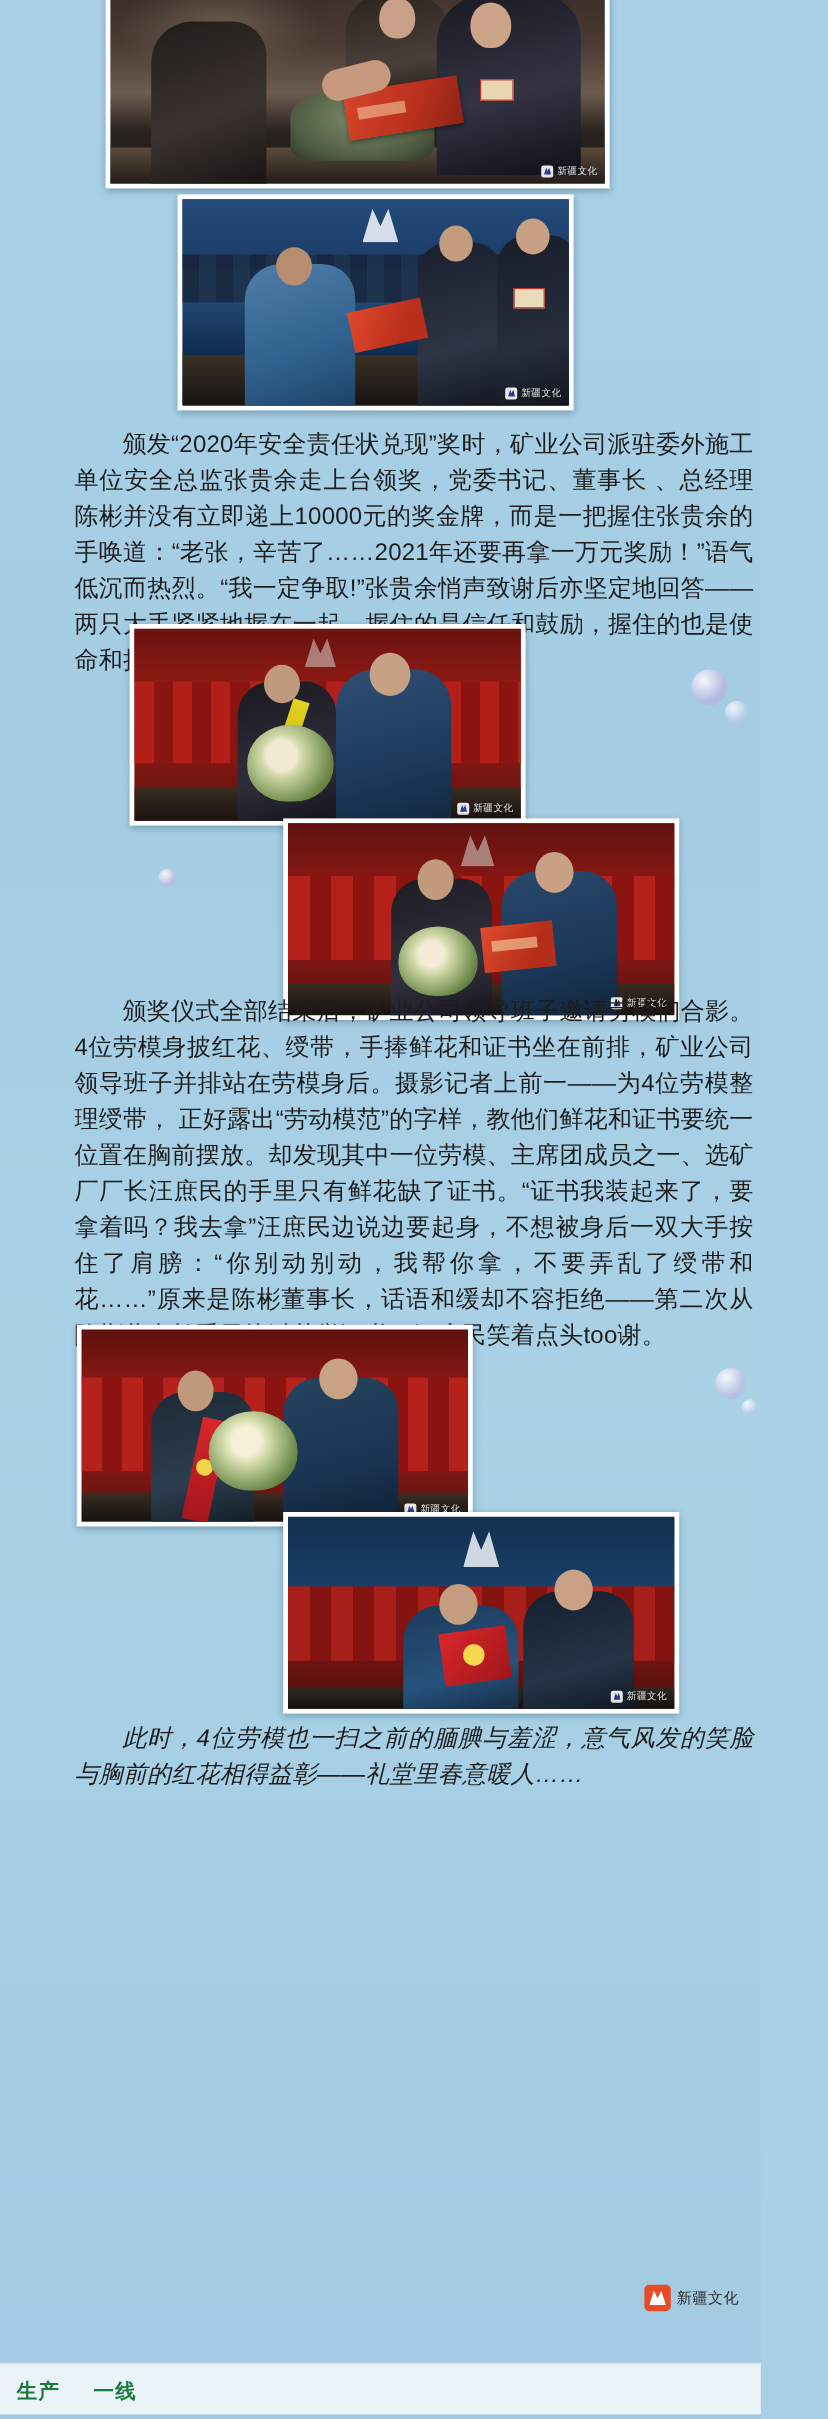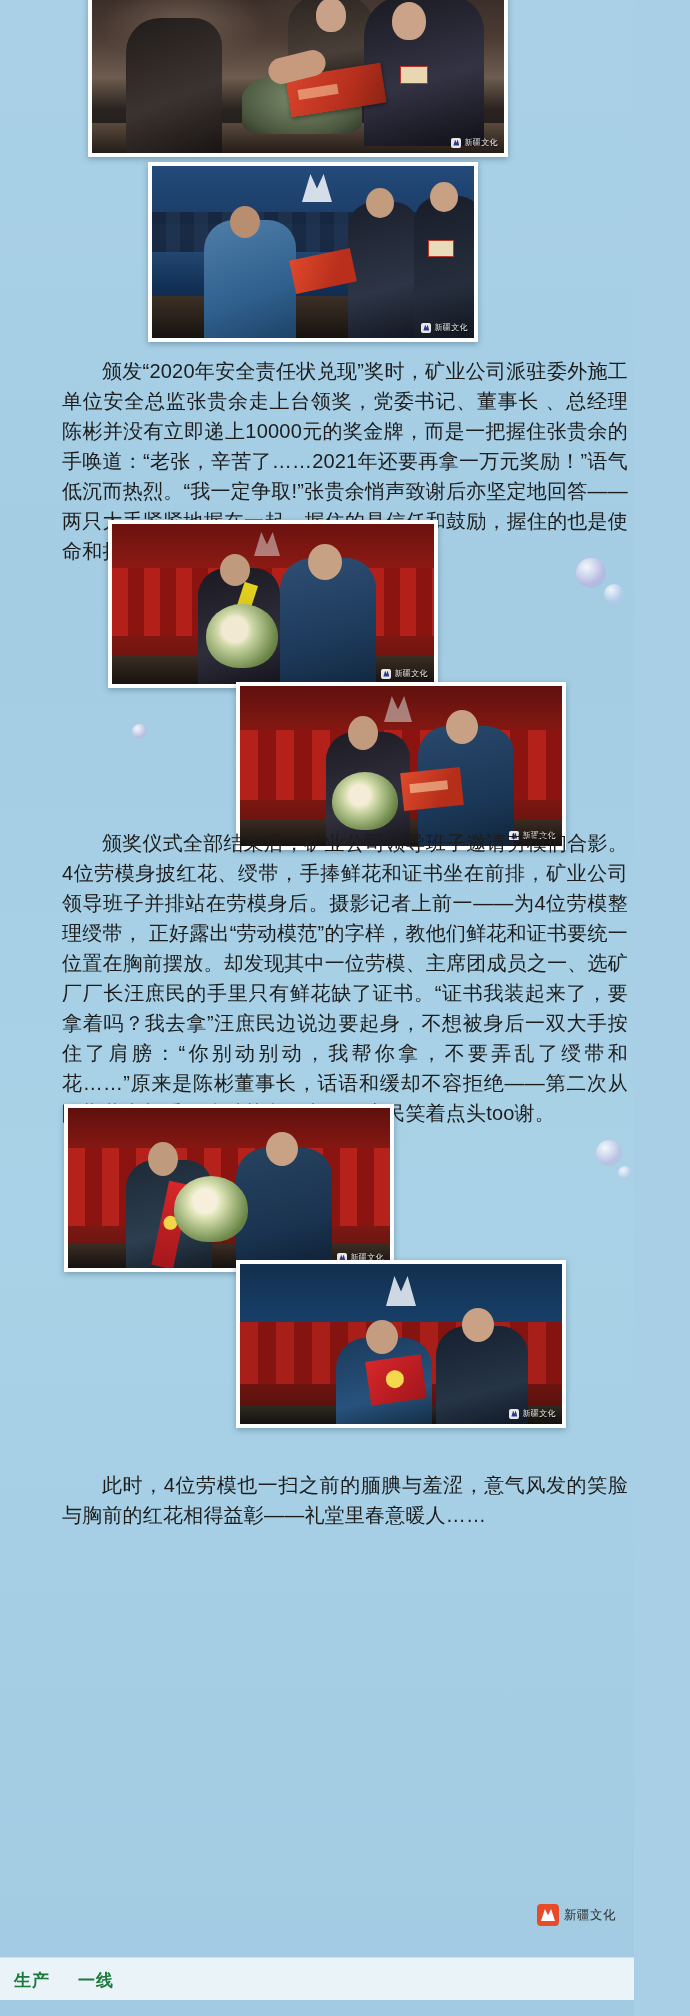--- a/index.html
+++ b/index.html
@@ -402,21 +402,21 @@
     width: 566px;
     font-size: 20px;
     line-height: 30px;
     color: #1d1d1d;
     text-align: justify;
     text-indent: 2em;
     letter-spacing: .2px;
   }
   #para1 { top: 356px; }
   #para2 { top: 828px; }
-  #para3 { top: 1470px; }
+  #para3 { top: 1434px; font-style: italic; }
 
   
   .footer-logo {
     position: absolute;
     right: 18px;
     top: 1904px;
     display: flex;
     align-items: center;
     gap: 5px;
   }
@@ -432,21 +432,21 @@
     clip-path: polygon(0 100%, 28% 0, 50% 52%, 72% 0, 100% 100%);
   }
   .footer-logo .txt {
     font-size: 12.5px;
     color: #2b2b2b;
     letter-spacing: .5px;
   }
   .footer-bar {
     position: absolute;
     left: 0;
-    bottom: 16px;
+    bottom: 4px;
     width: 690px;
     height: 42px;
     background: #eaf3f8;
     border-top: 1px solid #cfdfe8;
     text-align: right;
   }
   .footer-bar .label {
     position: absolute;
     left: 14px;
     top: 11px;

